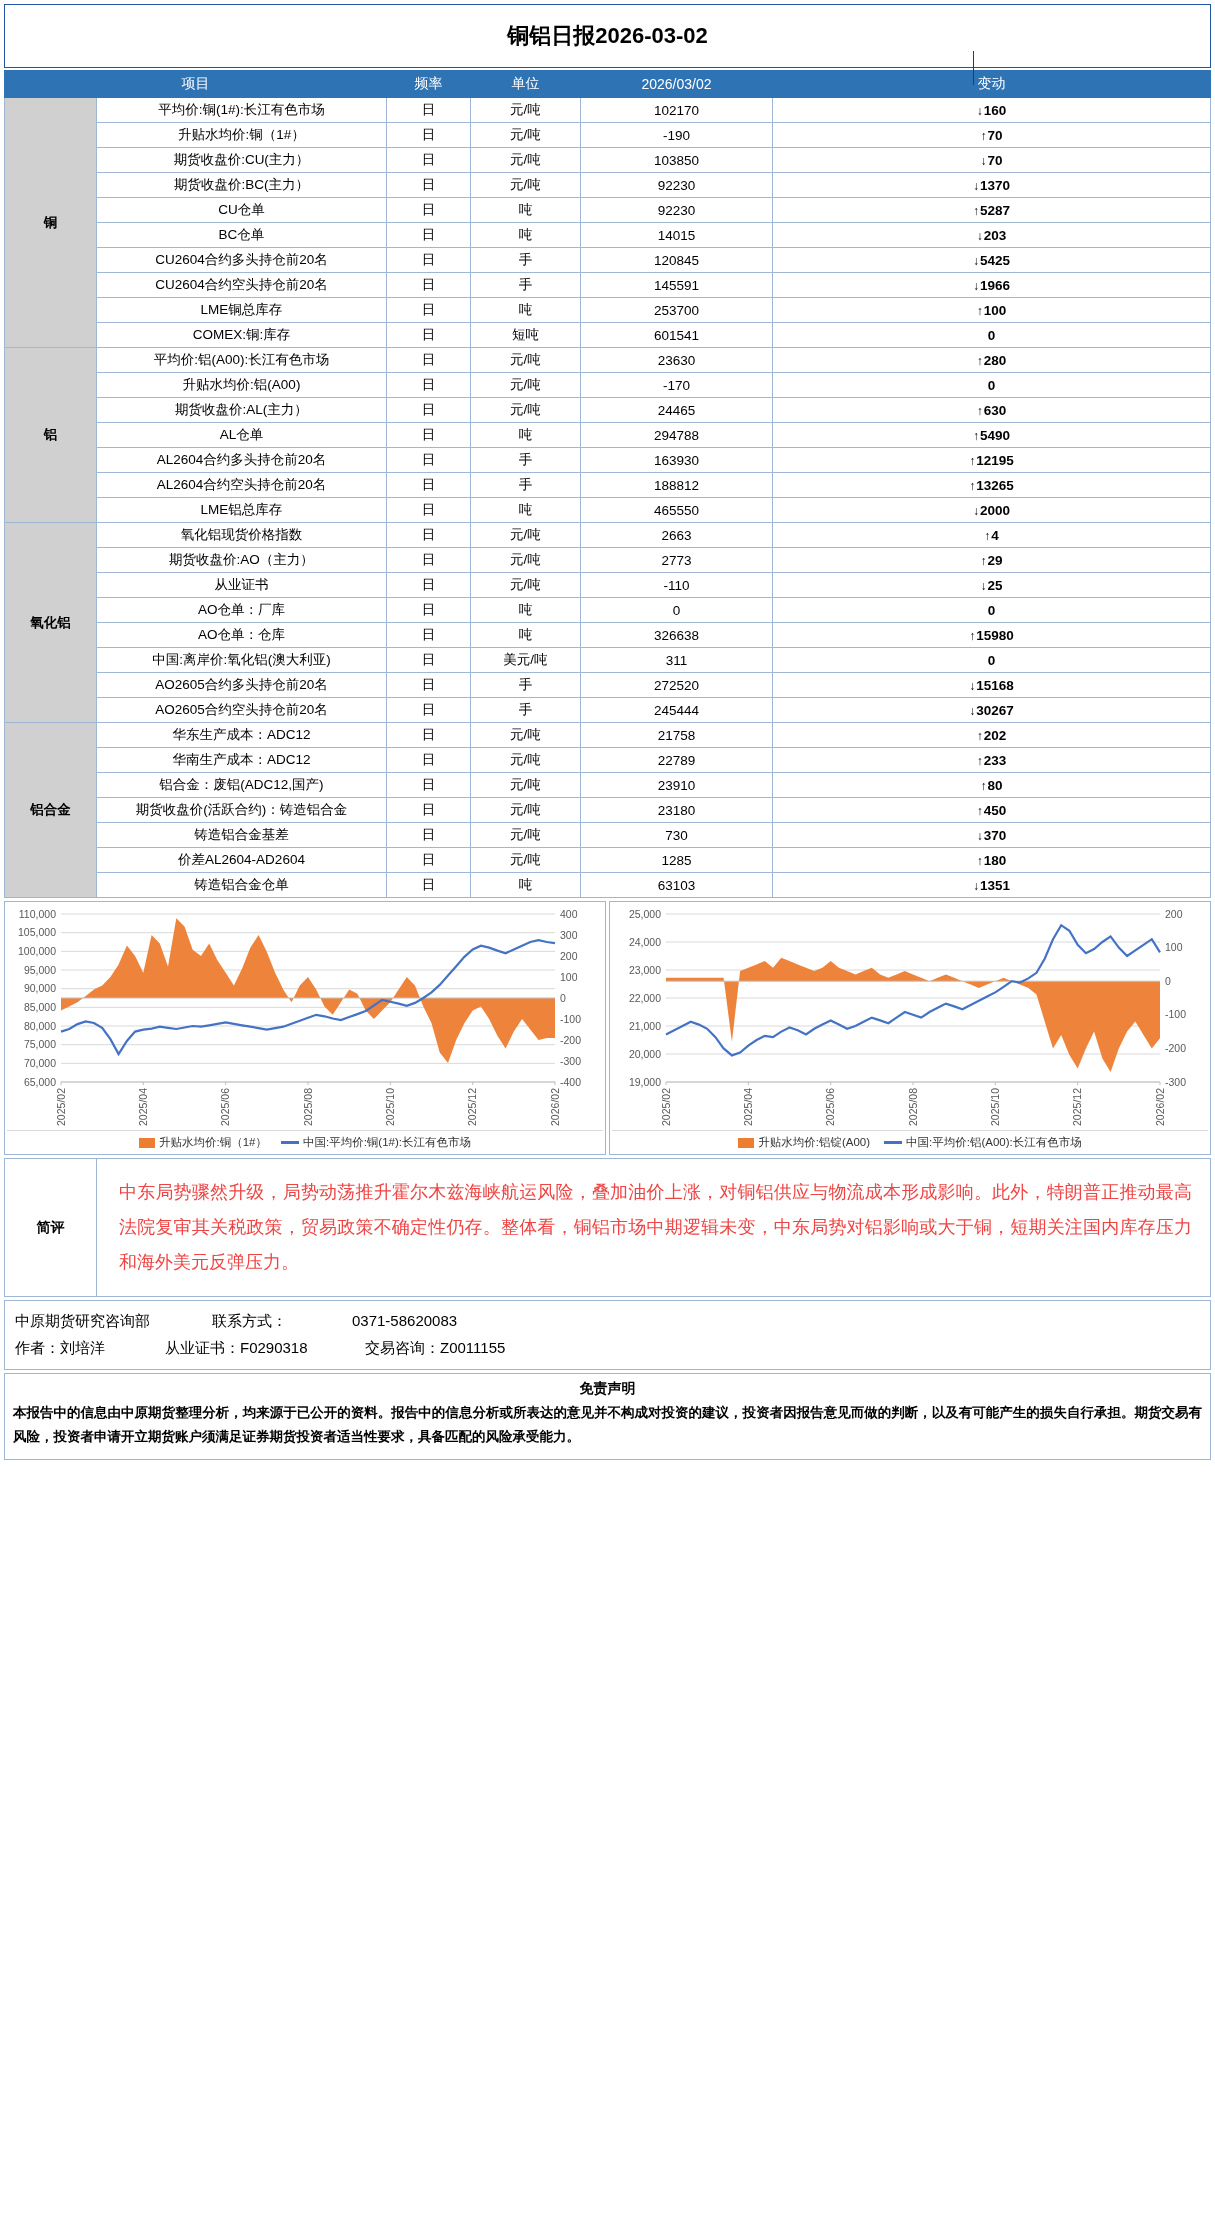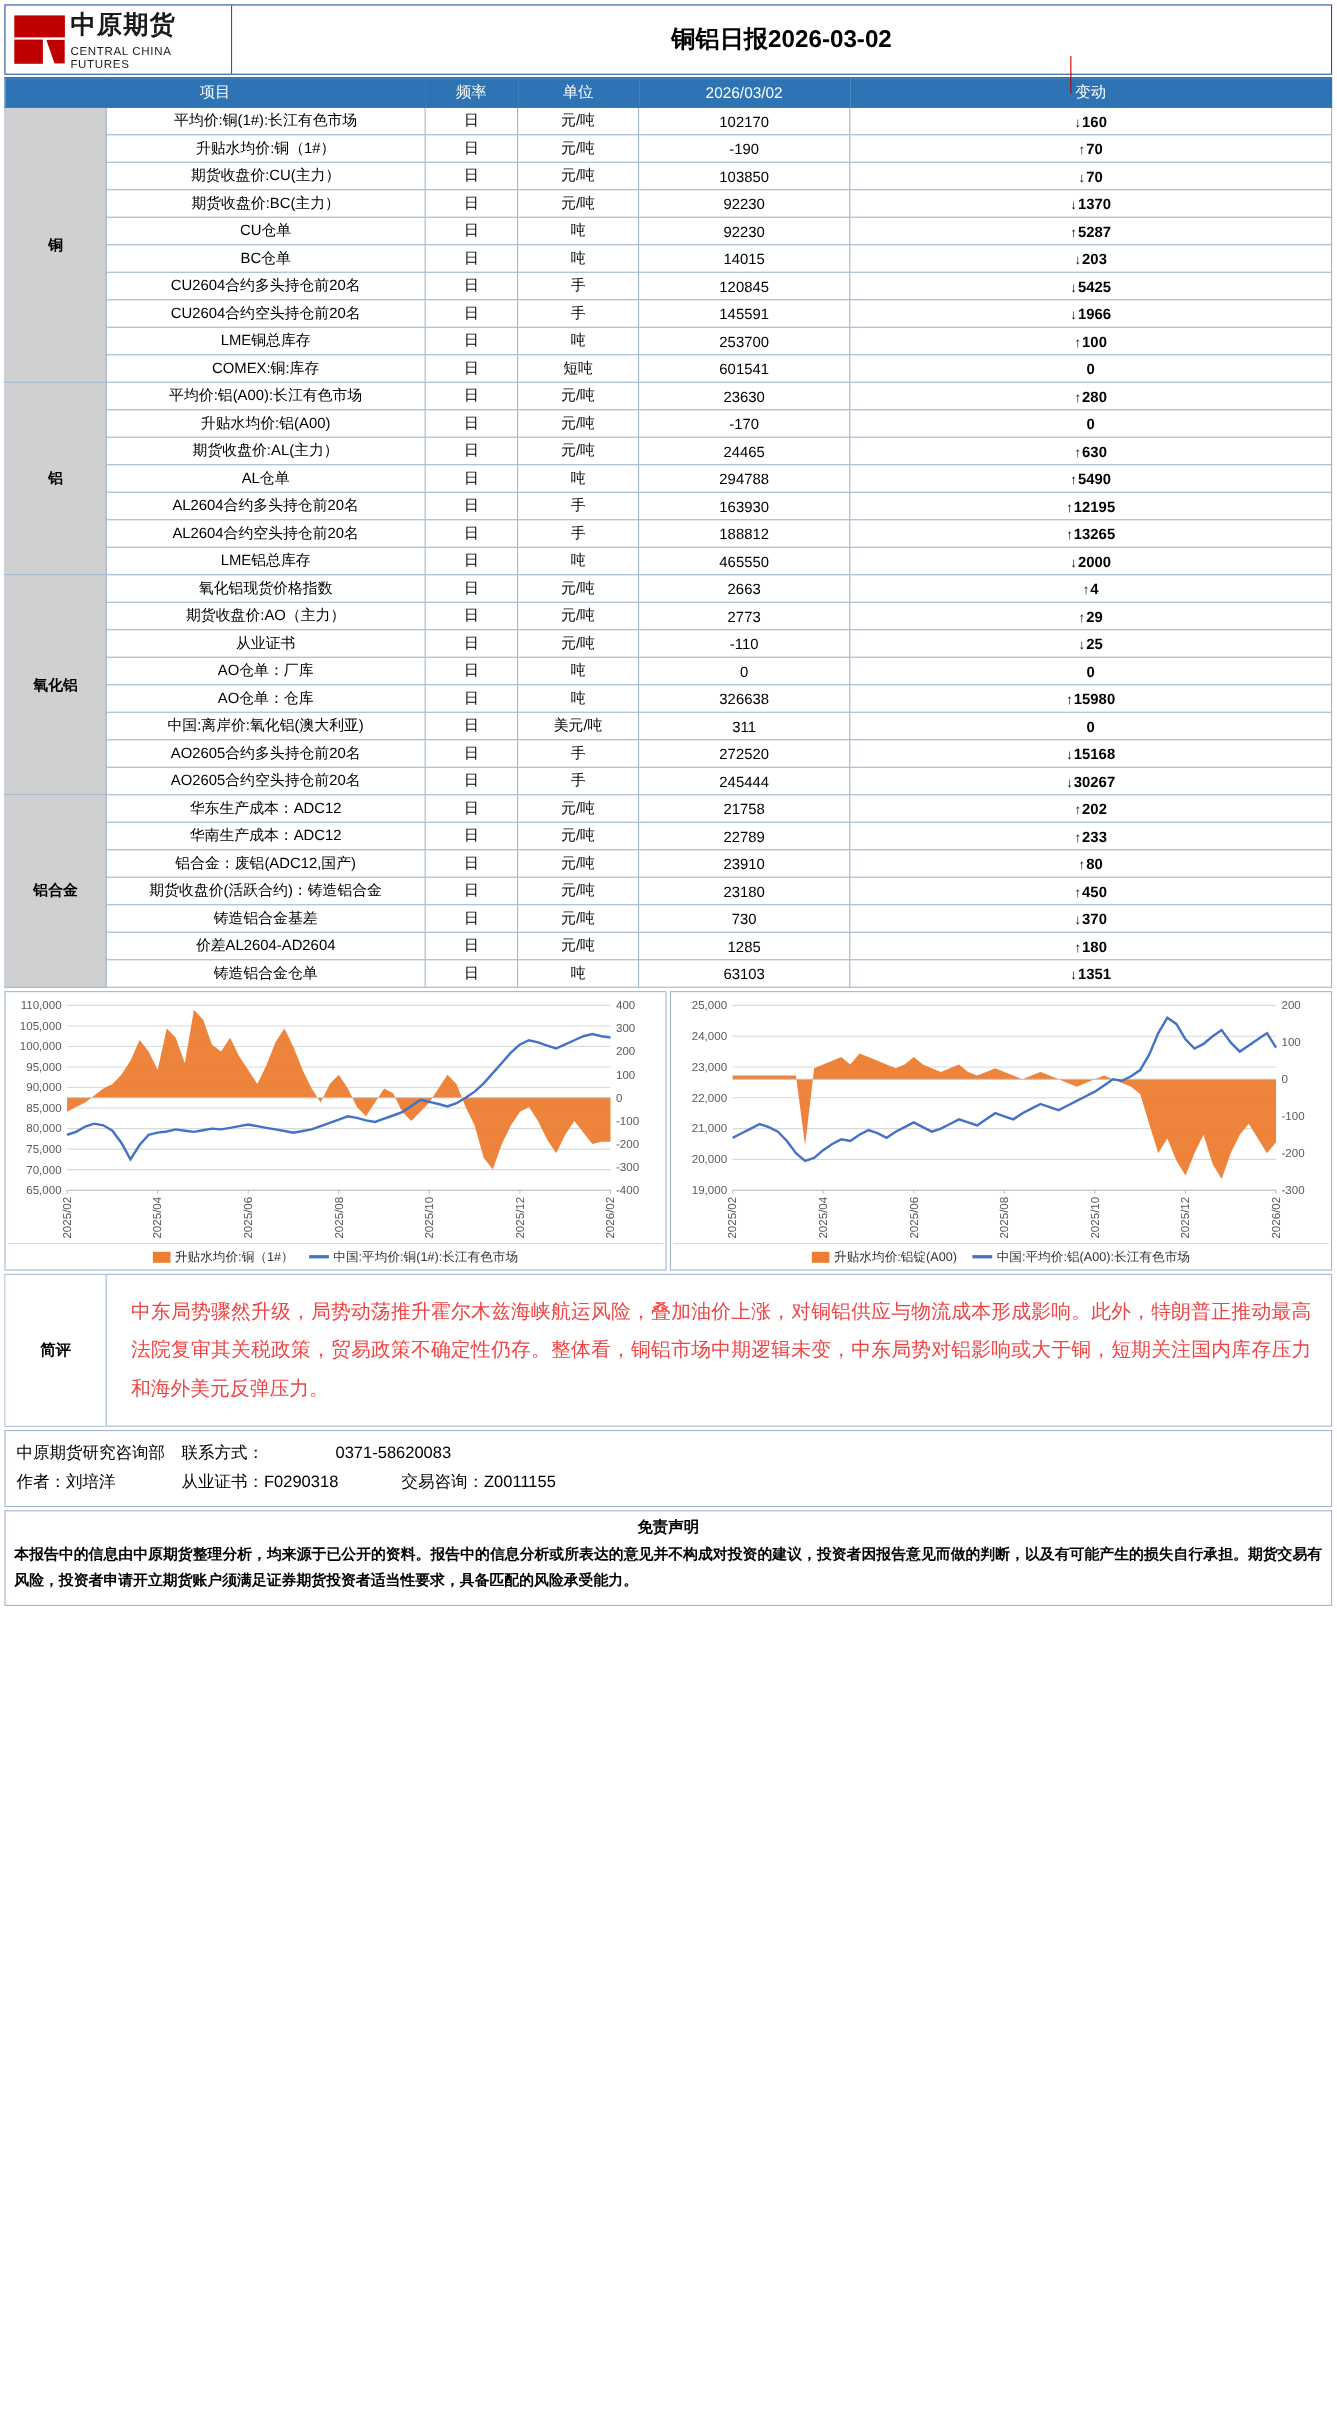--- a/index.html
+++ b/index.html
@@ -170,21 +170,21 @@
   
   .contact {
     border: 1px solid #9fb6d4;
     margin-top: 3px;
     padding: 6px 10px 8px 10px;
     font-size: 15px;
     line-height: 1.8;
   }
   .contact .row { display: flex; }
   .contact .c1 { width: 150px; }
-  .contact .c2 { width: 140px; }
+  .contact .c2 { width: 140px; margin-left: 47px; }
   .contact .c3 { width: 200px; }
   
   .disc {
     border: 1px solid #9fb6d4;
     margin-top: 3px;
     padding: 6px 8px 10px 8px;
   }
   .disc-title {
     text-align: center;
     font-weight: bold;
@@ -199,31 +199,20 @@
   }
   .axis-lbl { font-size: 10.5px; fill: #595959; font-family: "Liberation Sans", sans-serif; }
   .xt-lbl { font-size: 10.5px; fill: #595959; font-family: "Liberation Sans", sans-serif; }
 </style>
 </head>
 <body>
 
 <div class="page">
 
   <div class="header">
-    <div class="logo-box">
-      <div class="logo-mark">
-        <div class="r1"></div>
-          <div class="r2"></div>
-          <div class="r3"></div>
-      </div>
-      <div class="logo-text">
-        <div class="logo-cn">中原期货</div>
-        <div class="logo-en">CENTRAL CHINA FUTURES</div>
-      </div>
-    </div>
     <div class="title-box">
       <span>铜铝日报2026-03-02</span>
       <span class="title-tick"></span>
     </div>
   </div>
 
   <table class="main">
     <colgroup>
       <col style="width:92px">
       <col style="width:290px">

